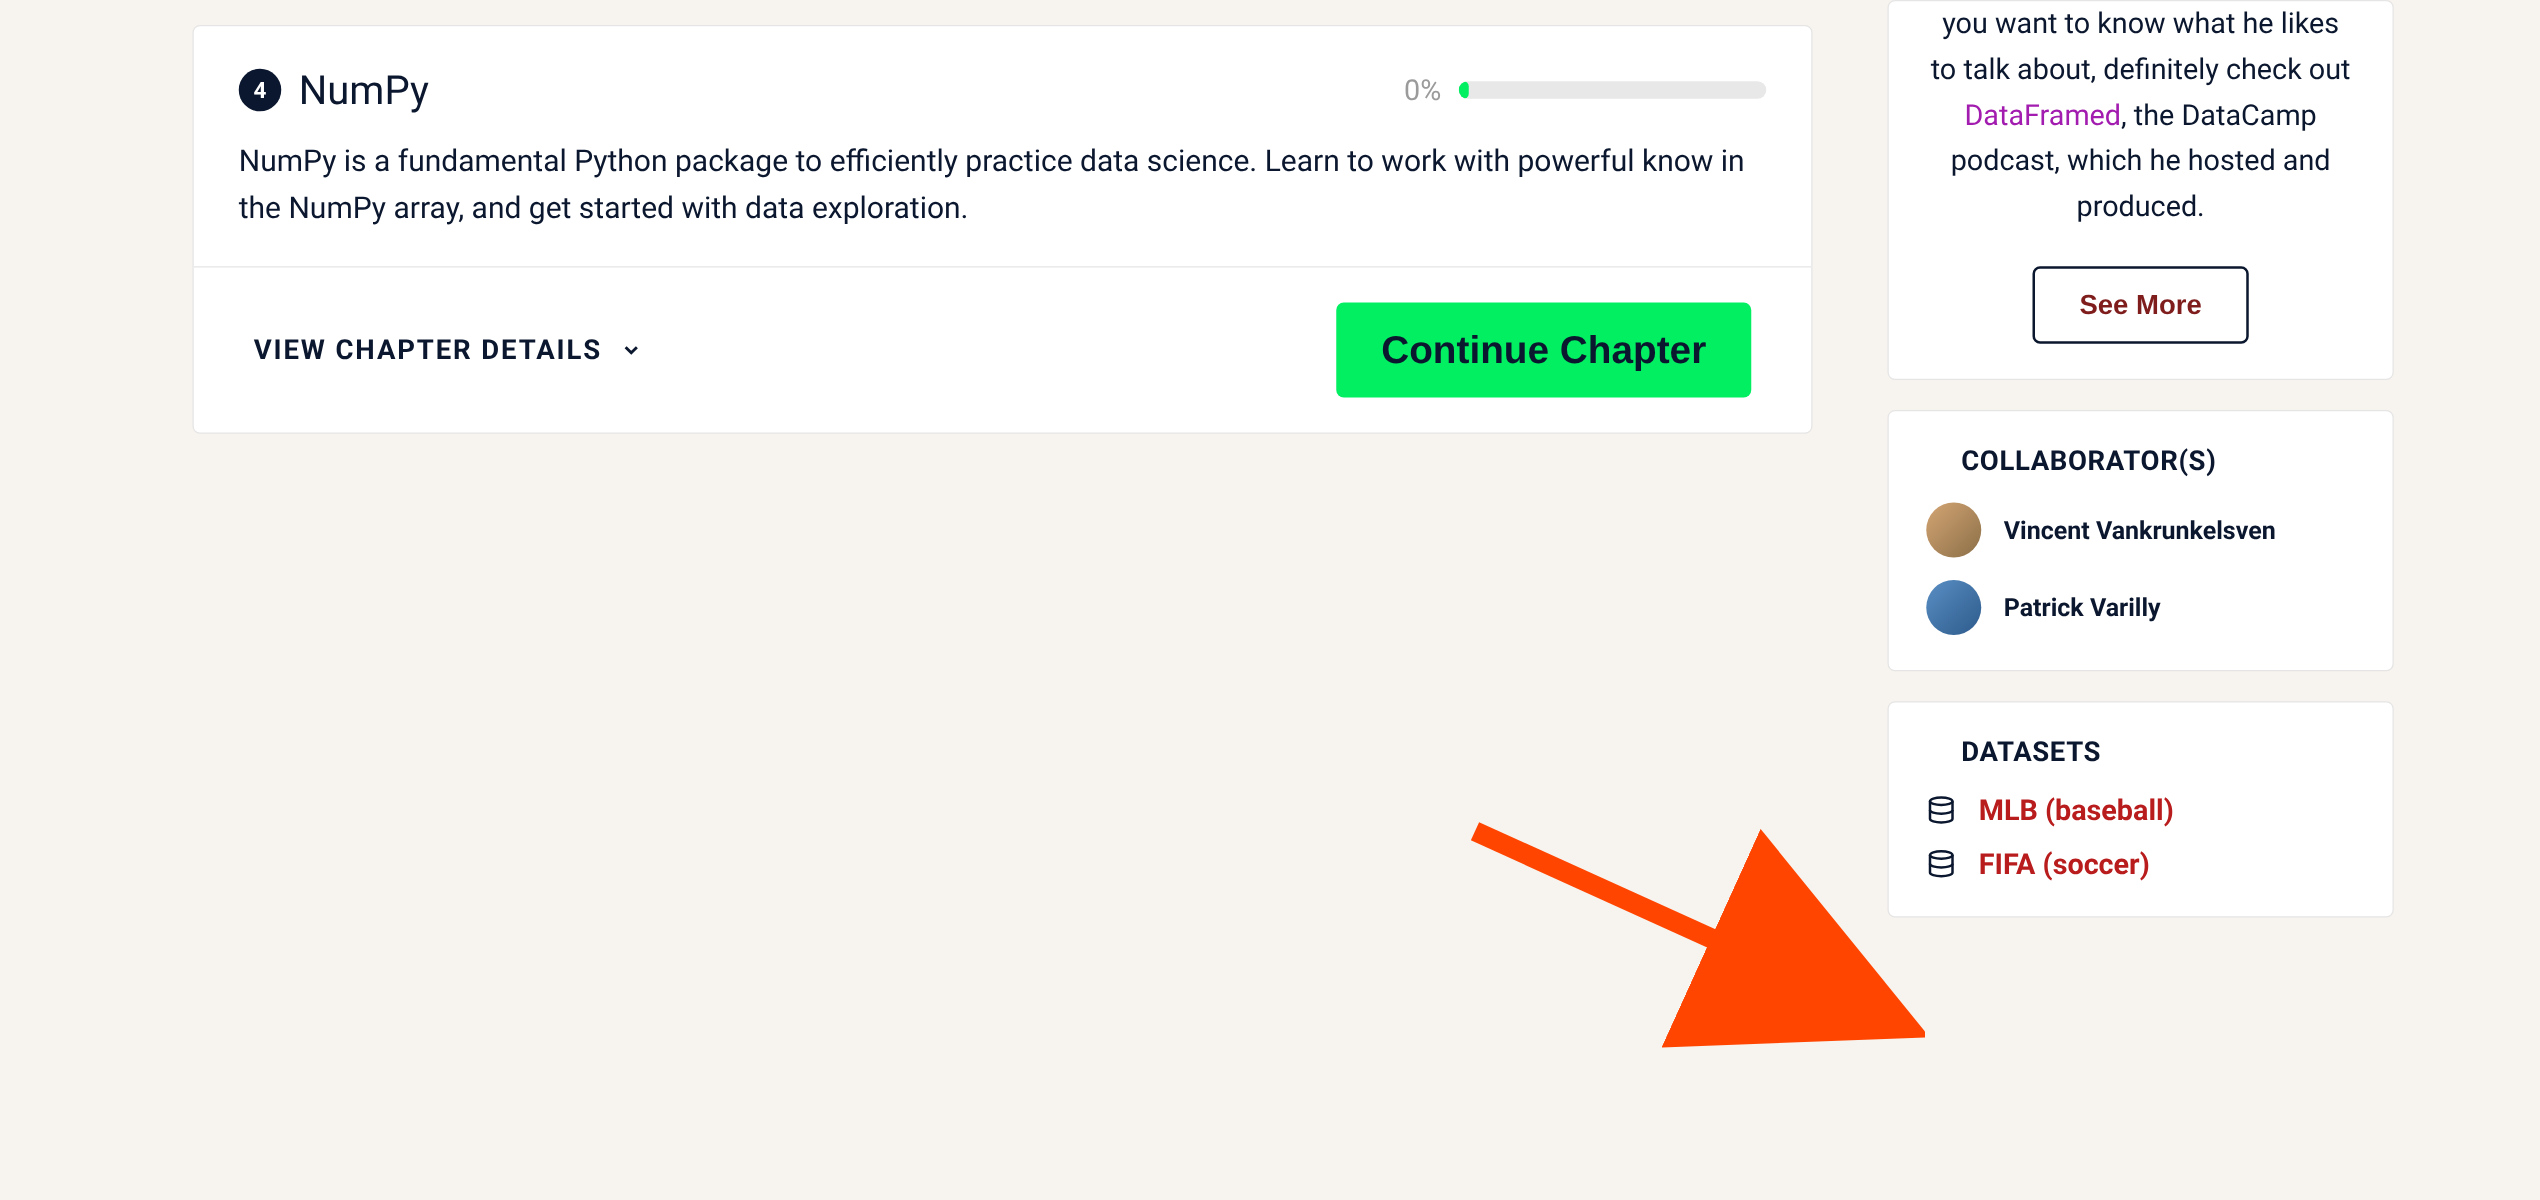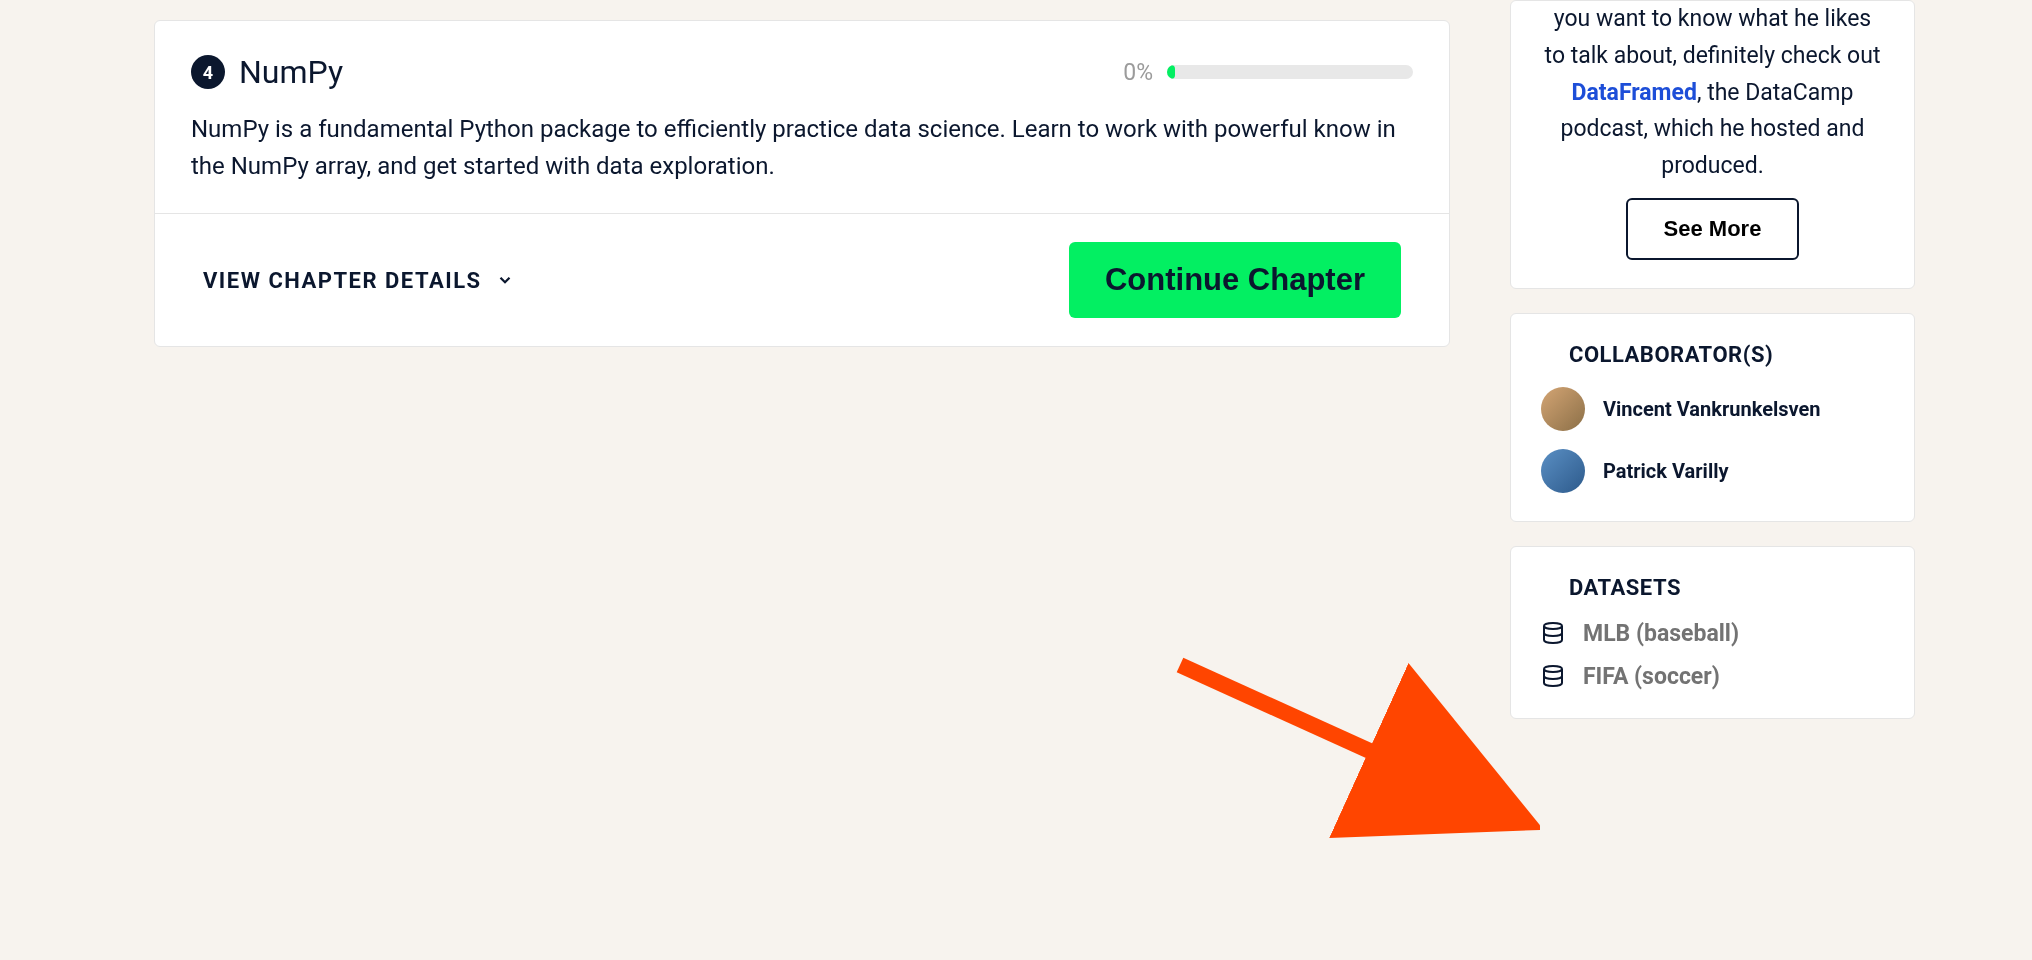--- a/index.html
+++ b/index.html
@@ -137,30 +137,30 @@
     .bio-card {
       padding-top: 0;
     }
     .bio-text {
       font-size: 23px;
       line-height: 1.6;
       color: #0b172e;
       text-align: center;
     }
     .bio-link {
-      color: #1d4ed8;
-      font-weight: 700;
+      color: #a21caf;
+      font-weight: 400;
       text-decoration: none;
     }
     .see-more-btn {
       display: block;
-      margin: 13px auto 0 auto;
+      margin: 28px auto 0 auto;
       background: #ffffff;
       border: 2px solid #0b172e;
-      color: #000000;
+      color: #7f1d1d;
       font-size: 22px;
       font-weight: 700;
       padding: 16px 36px;
       border-radius: 6px;
       cursor: pointer;
     }
     .sidebar-heading {
       font-size: 22px;
       font-weight: 700;
       letter-spacing: 0.5px;
@@ -206,21 +206,21 @@
       margin-bottom: 0;
     }
     .dataset-icon {
       width: 24px;
       height: 24px;
       flex-shrink: 0;
     }
     .dataset-link {
       font-size: 23px;
       font-weight: 700;
-      color: #737373;
+      color: #b91c1c;
       text-decoration: none;
       cursor: pointer;
     }
     .annotation-arrow {
       position: absolute;
       left: 1160px;
       top: 645px;
       pointer-events: none;
     }
   </style>

